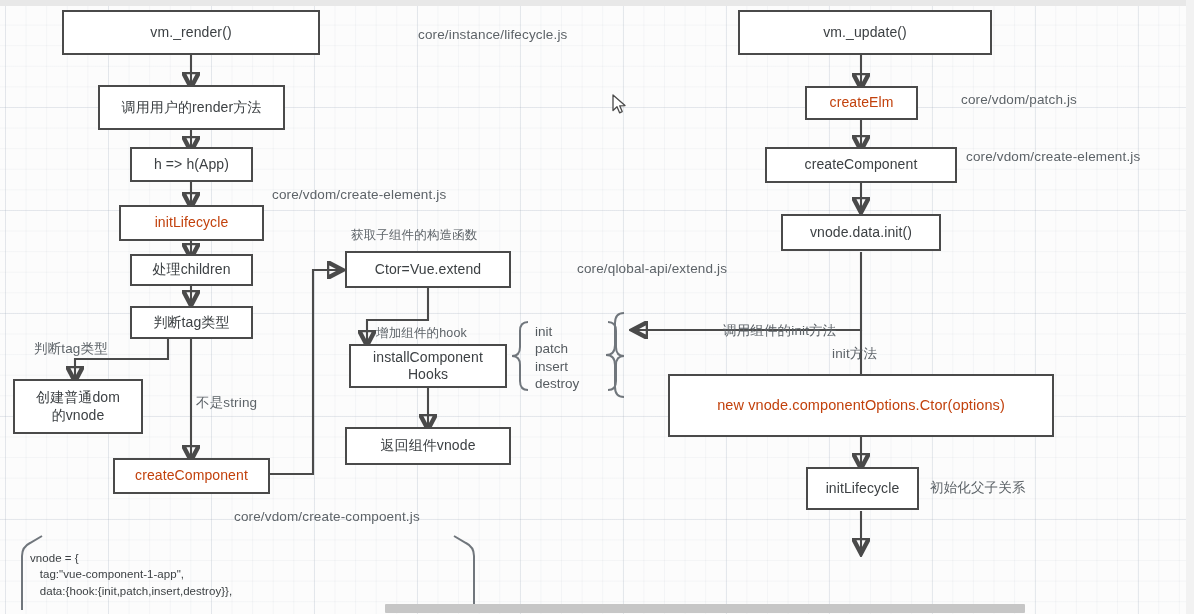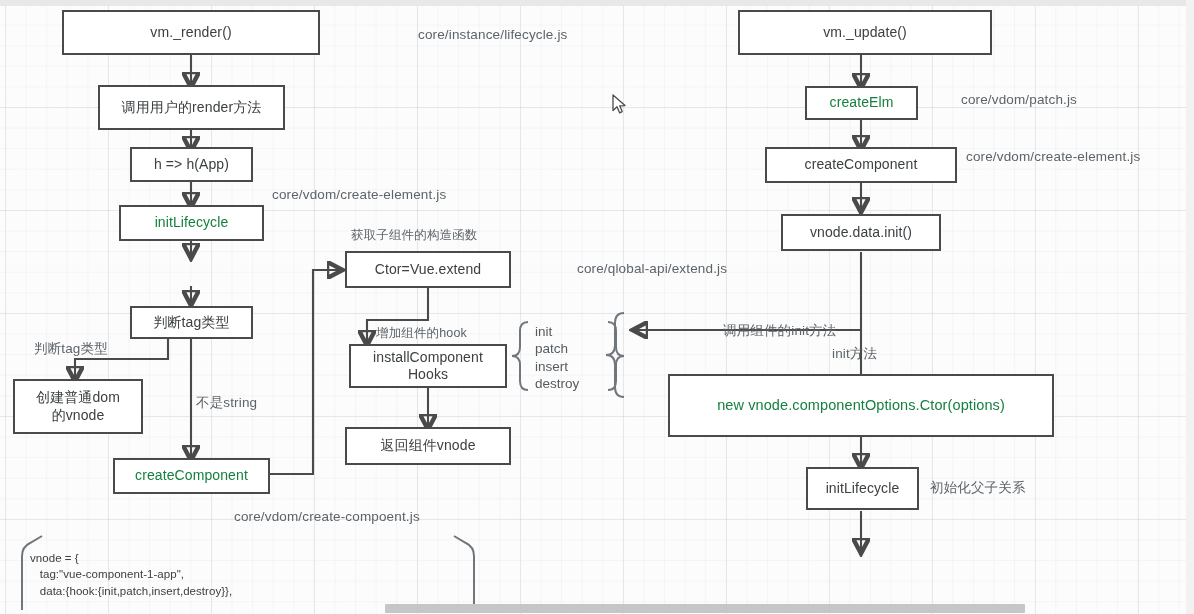--- a/index.html
+++ b/index.html
@@ -48,21 +48,21 @@
     align-items: center;
     justify-content: center;
     text-align: center;
     color: #3c4043;
     font-size: 14px;
     line-height: 1.25;
     letter-spacing: 0.1px;
     padding: 2px 4px;
     white-space: pre-line;
   }
-  .node.red { color: #15803d; }
+  .node.red { color: #c2410c; }
 
   .anno {
     position: absolute;
     color: #5d6368;
     font-size: 13.5px;
     white-space: nowrap;
     letter-spacing: 0.15px;
   }
   .anno.small { font-size: 12.5px; }
 
@@ -170,20 +170,21 @@
   </svg>
 
   <div class="node" style="left:62px;  top:10px;  width:258px; height:45px;">vm._render()</div>
 
   <div class="node" style="left:98px;  top:85px;  width:187px; height:45px;">调用用户的render方法</div>
 
   <div class="node" style="left:130px; top:147px; width:123px; height:35px;">h =&gt; h(App)</div>
 
   <div class="node red" style="left:119px; top:205px; width:145px; height:36px;">initLifecycle</div>
 
+  <div class="node" style="left:130px; top:254px; width:123px; height:32px;">处理children</div>
 
   <div class="node" style="left:130px; top:306px; width:123px; height:33px;">判断tag类型</div>
 
   <div class="node" style="left:13px;  top:379px; width:130px; height:55px;">创建普通dom
 的vnode</div>
 
   <div class="node red" style="left:113px; top:458px; width:157px; height:36px;">createComponent</div>
 
   <div class="node" style="left:345px; top:251px; width:166px; height:37px;">Ctor=Vue.extend</div>
 

